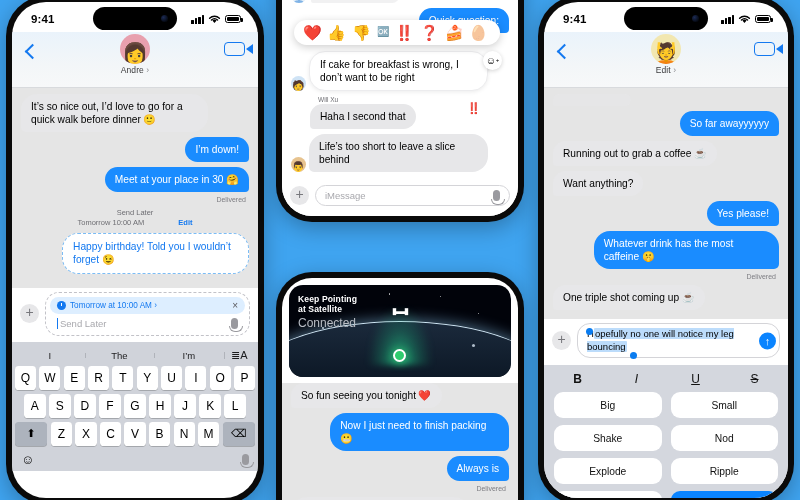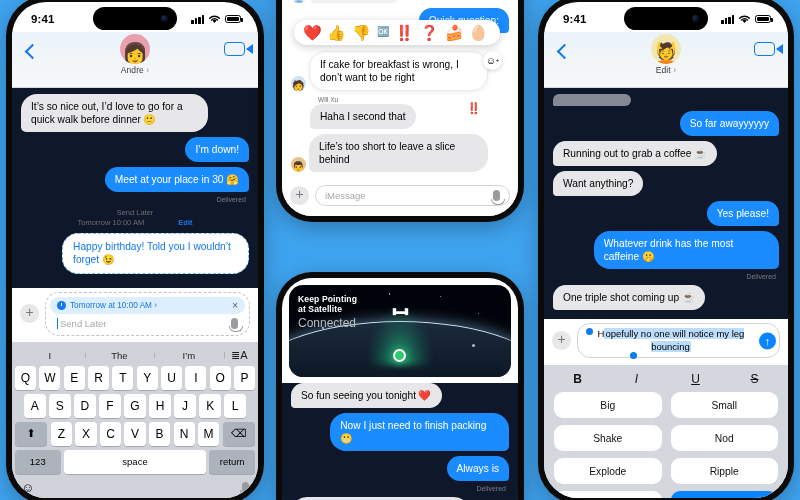--- a/index.html
+++ b/index.html
@@ -83,21 +83,21 @@
   .contact { display:flex; flex-direction:column; align-items:center; gap:1px; }
   .avatar {
     width:30px; height:30px; border-radius:50%;
     display:flex; align-items:flex-end; justify-content:center;
     font-size:21px; line-height:1; overflow:hidden; position:relative;
   }
   .contact-name { font-size:8.5px; color:#3b3b3d; font-weight:500; letter-spacing:.1px; }
   .contact-name::after{ content:" \203A"; color:#8a8a8e; }
 
   
-  .thread { position:relative; padding:6px 9px 4px; background:#0f172a; }
+  .thread { position:relative; padding:6px 9px 4px; background:#e5e5e5; }
   .row { display:flex; margin-bottom:5px; position:relative; }
   .row.out { justify-content:flex-end; }
   .bub {
     max-width:82%; padding:6px 10px; border-radius:16px;
     font-size:10.2px; line-height:1.28; position:relative; word-wrap:break-word;
   }
   .bub.in  { background:#e7e7e9; color:#000; border-bottom-left-radius:5px; }
   .bub.out { background:#1a8cff; color:#fff; border-bottom-right-radius:5px; }
   .bub.in::after{
     content:""; position:absolute; left:-4px; bottom:0; width:10px; height:12px;
@@ -122,21 +122,21 @@
     padding:6px 8px; background:#fff;
   }
   .plus {
     min-width:19px; width:19px; height:19px; border-radius:50%;
     background:#e7e7e9; color:#77777c; font-size:14px; line-height:17px;
     text-align:center; cursor:pointer; font-weight:300;
   }
   .field {
     flex:1; border:.9px solid #d4d4d8; border-radius:14px;
     padding:4px 9px; font-size:9.5px; color:#a8a8ad;
-    display:flex; align-items:center; justify-content:space-between; min-height:20px;text-align:center;
+    display:flex; align-items:center; justify-content:space-between; min-height:20px;
   }
   .mic { width:7px; height:11px; border-radius:4px; background:#9a9a9f; position:relative; }
   .mic::after{ content:""; position:absolute; left:-2.5px; bottom:-3.5px; width:12px; height:5px;
     border:1.4px solid #9a9a9f; border-top:none; border-radius:0 0 8px 8px; }
 
   
   .composer-sl { display:flex; align-items:center; gap:6px; padding:4px 8px 6px; }
   .sl-box { flex:1; border:1px dashed #c2c2c8; border-radius:14px; padding:4px; }
   .sl-chip {
     background:#ddeeff; border-radius:11px; padding:3px 7px;
@@ -358,25 +358,20 @@
               <div class="key">Z</div>
               <div class="key">X</div>
               <div class="key">C</div>
               <div class="key">V</div>
               <div class="key">B</div>
               <div class="key">N</div>
               <div class="key">M</div>
             </span>
           <div class="key dark" style="flex:1.35;font-size:11px;">⌫</div>
         </div>
-        <div class="krow">
-          <div class="key dark wide">123</div>
-          <div class="key space">space</div>
-          <div class="key dark wide">return</div>
-        </div>
         <div class="kbrow-bottom">
           <span>☺</span>
           <span class="mic"></span>
         </div>
       </div>
     </div>
   </div>
 
   <div class="phone" style="left:276px; top:-46px; width:248px; height:268px; border-radius:36px;">
     <div class="inner" style="border-radius:30px; display:flex; flex-direction:column; justify-content:flex-end;">

